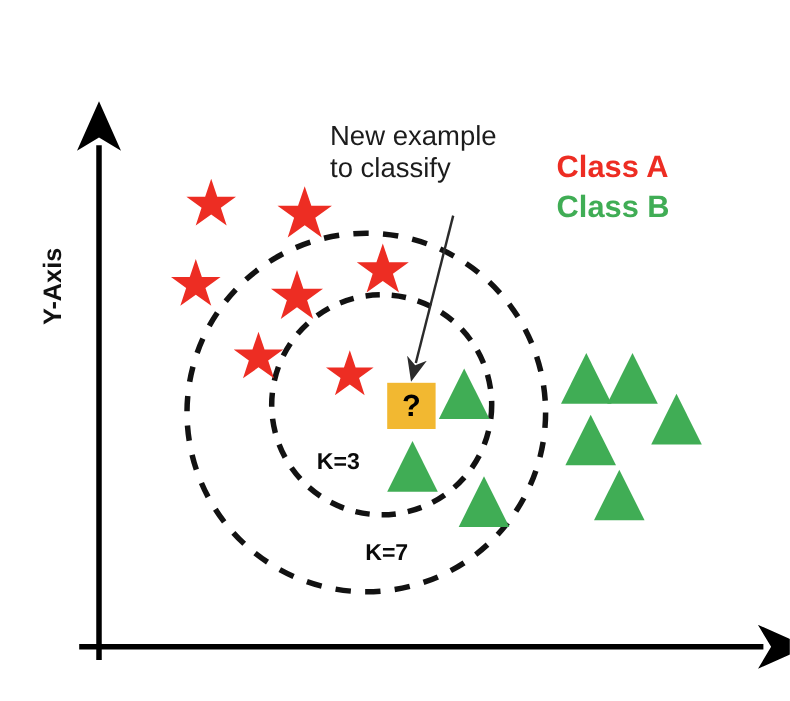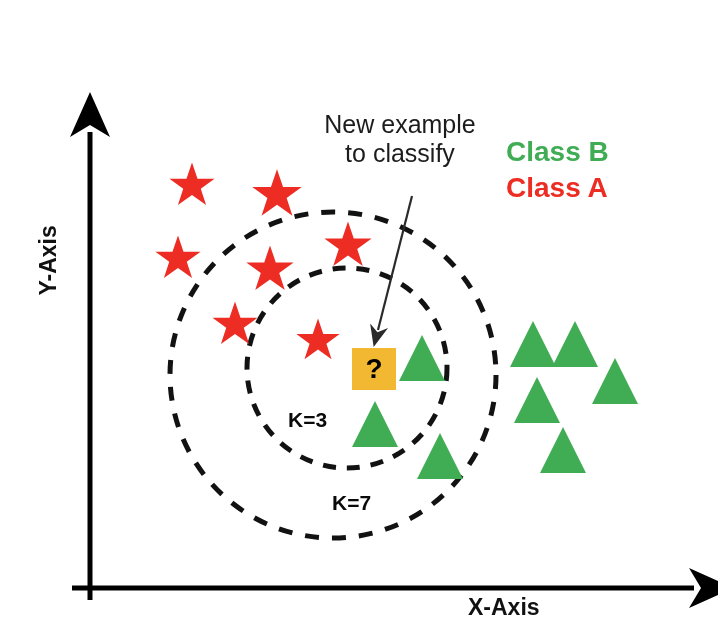--- a/index.html
+++ b/index.html
@@ -30,21 +30,21 @@
   .txt {
     position: absolute;
     white-space: pre;
     line-height: 1.16;
     color: #1a1a1a;
   }
   #annotation-label {
     left: 300px;
     top: 110px;
     width: 200px;
-    text-align: center;
+    text-align: left;
     font-size: 25px;
     color: #1c1c1c;
   }
   #legend {
     position: absolute;
     left: 506px;
     top: 134px;
     font-size: 28px;
     font-weight: bold;
     line-height: 1.28;
@@ -146,25 +146,24 @@
       <path d="M563,427 L586,473 L540,473 Z"></path>
     </g>
 
     <line x1="412" y1="196" x2="378" y2="330" stroke="#2b2b2b" stroke-width="2.2" marker-end="url(#arrowhead-thin)"></line>
   </svg>
 
   <div class="txt" id="annotation-label">New example
 to classify</div>
 
   <div id="legend">
+    <span id="legend-class-a">Class A</span>
     <span id="legend-class-b">Class B</span>
-    <span id="legend-class-a">Class A</span>
   </div>
 
   <div id="unknown-box">?</div>
 
   <div class="txt" id="label-k3">K=3</div>
   <div class="txt" id="label-k7">K=7</div>
 
-  <div class="txt" id="label-x-axis">X-Axis</div>
   <div class="txt" id="label-y-axis">Y-Axis</div>
 
 </div>
 
 </body></html>

